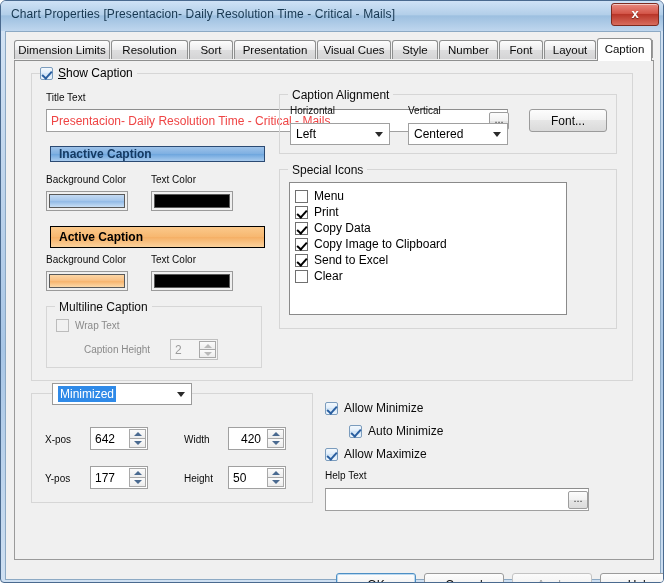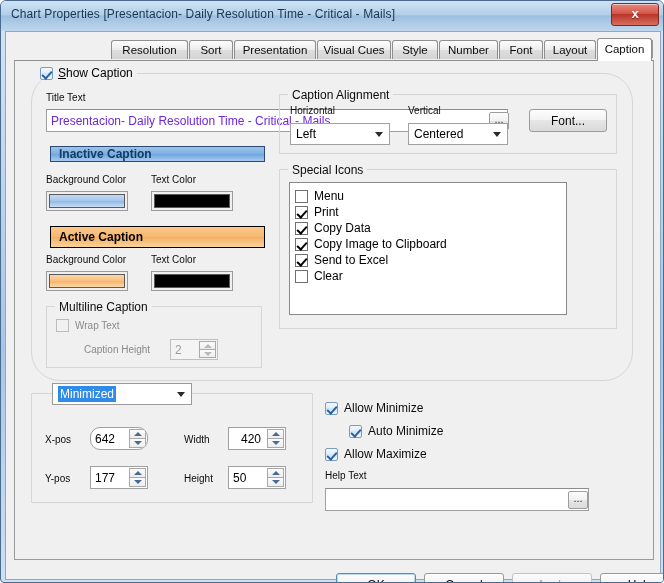--- a/index.html
+++ b/index.html
@@ -256,21 +256,21 @@
   }
 
   
   .tbox {
     position: absolute;
     box-sizing: border-box;
     background: #ffffff;
     border: 1px solid #a0a0a0;
     border-top-color: #8d8d8d;
     font-size: 12px;
-    color: #6d28d9;
+    color: #ef4444;
     line-height: 1;
     display: flex;
     align-items: center;
     padding-left: 4px;
     overflow: hidden;
     white-space: nowrap;
     cursor: text;
   }
 
   
@@ -468,20 +468,21 @@
   <div id="titlebar">
     <div id="titlebar-text">Chart Properties [Presentacion- Daily Resolution Time - Critical - Mails]</div>
     <div id="close-button">
       <div class="x">x</div>
     </div>
   </div>
 
   <div id="client">
 
     <div id="tabstrip">
+      <div class="tab" style="left:0px;   width:96px;">Dimension Limits</div>
       <div class="tab" style="left:97px;  width:77px;">Resolution</div>
       <div class="tab" style="left:175px; width:44px;">Sort</div>
       <div class="tab" style="left:220px; width:82px;">Presentation</div>
       <div class="tab" style="left:303px; width:74px;">Visual Cues</div>
       <div class="tab" style="left:378px; width:46px;">Style</div>
       <div class="tab" style="left:425px; width:59px;">Number</div>
       <div class="tab" style="left:485px; width:44px;">Font</div>
       <div class="tab" style="left:530px; width:52px;">Layout</div>
       <div class="tab active" style="left:583px; width:55px;">Caption</div>
 
@@ -494,21 +495,21 @@
         <div class="navbtn next">
           <svg width="9" height="9" viewBox="0 0 9 9">
             <polygon points="3,1 3,8 7,4.5" fill="#4a7fb5"></polygon>
           </svg>
         </div>
       </div>
     </div>
 
     <div id="tabpanel">
 
-      <div class="groupbox" style="left:16px; top:12px; width:602px; height:308px;border-radius:29px;">
+      <div class="groupbox" style="left:16px; top:12px; width:602px; height:308px;">
         <div class="legend-chk">
           <span class="acheck on"></span>
           <span><span class="underline-accel">S</span><span>how Caption</span></span>
         </div>
 
         <div class="lbl" style="left:14px; top:18px;">Title Text</div>
         <div class="tbox" style="left:14px; top:35px; width:462px; height:23px;">Presentacion- Daily Resolution Time - Critical - Mails</div>
         <div class="ellbtn" style="left:457px; top:38px;">...</div>
         <div class="btn" style="left:497px; top:35px; width:78px; height:23px;">Font...</div>
 
@@ -603,21 +604,21 @@
 
       <div class="groupbox" style="left:16px; top:332px; width:282px; height:110px;">
         <div class="combo selected" style="left:20px; top:-11px; width:140px; height:22px; background:#ffffff;">
           <span class="seltext">Minimized</span>
           <span class="arrowbox">
               <span class="arrow"></span>
             </span>
         </div>
 
         <div class="lbl" style="left:13px; top:40px;">X-pos</div>
-        <div class="spin" style="left:58px; top:33px; width:58px; height:23px;border-radius:10px;">
+        <div class="spin" style="left:58px; top:33px; width:58px; height:23px;">
           <span>642</span>
           <span class="btns">
             <span class="sb up">
                 <i></i>
               </span>
             <span class="sb down">
                 <i></i>
               </span>
           </span>
         </div>

